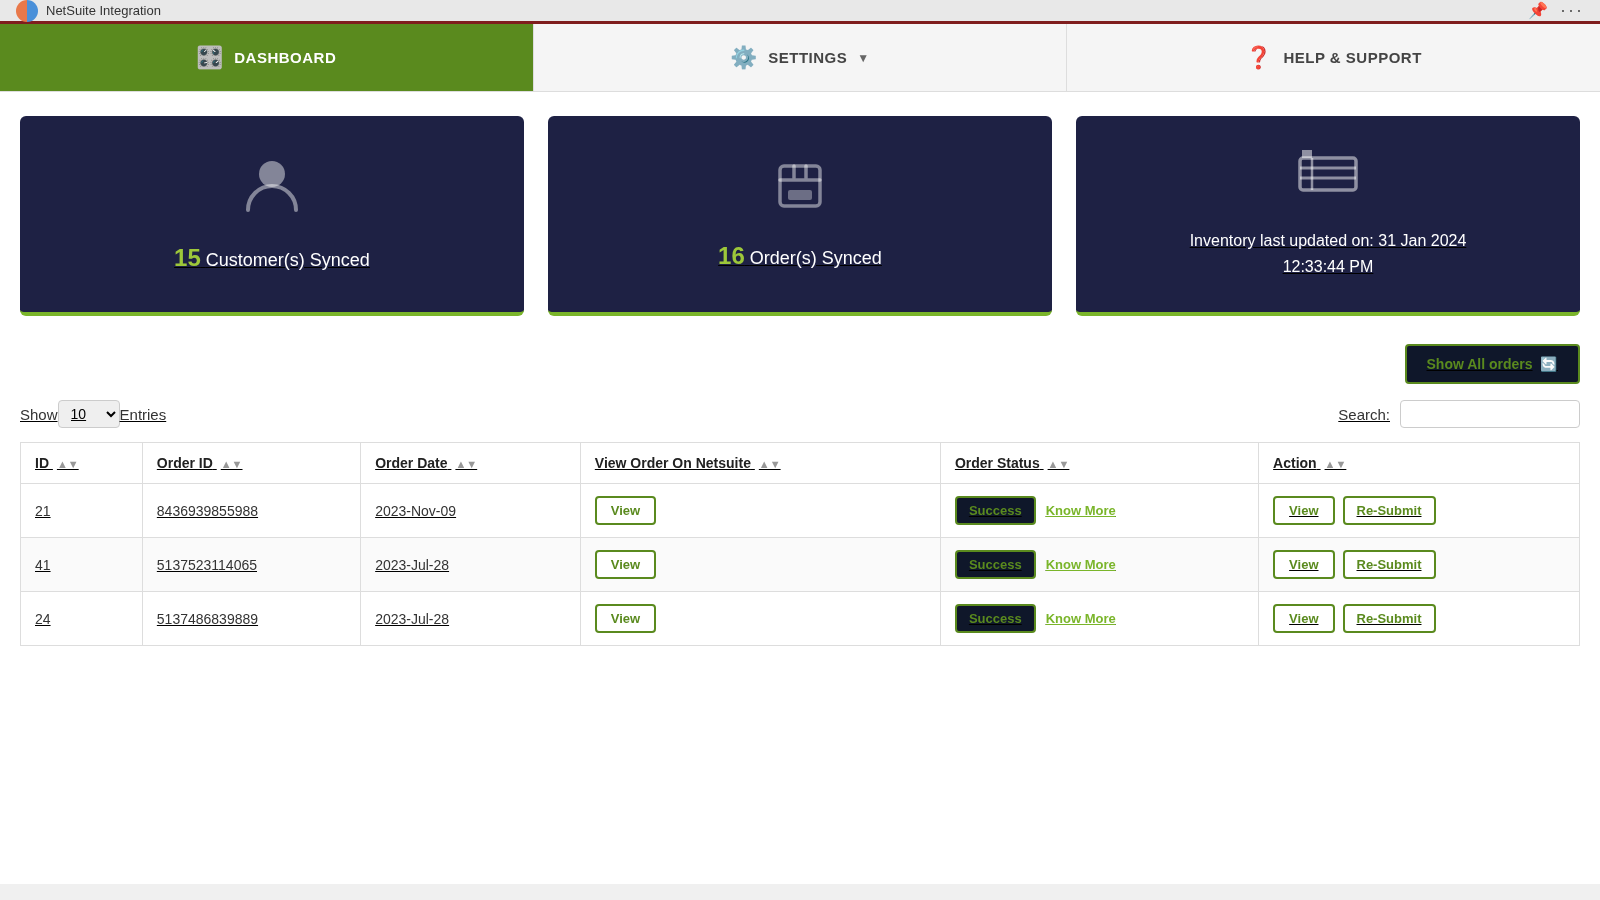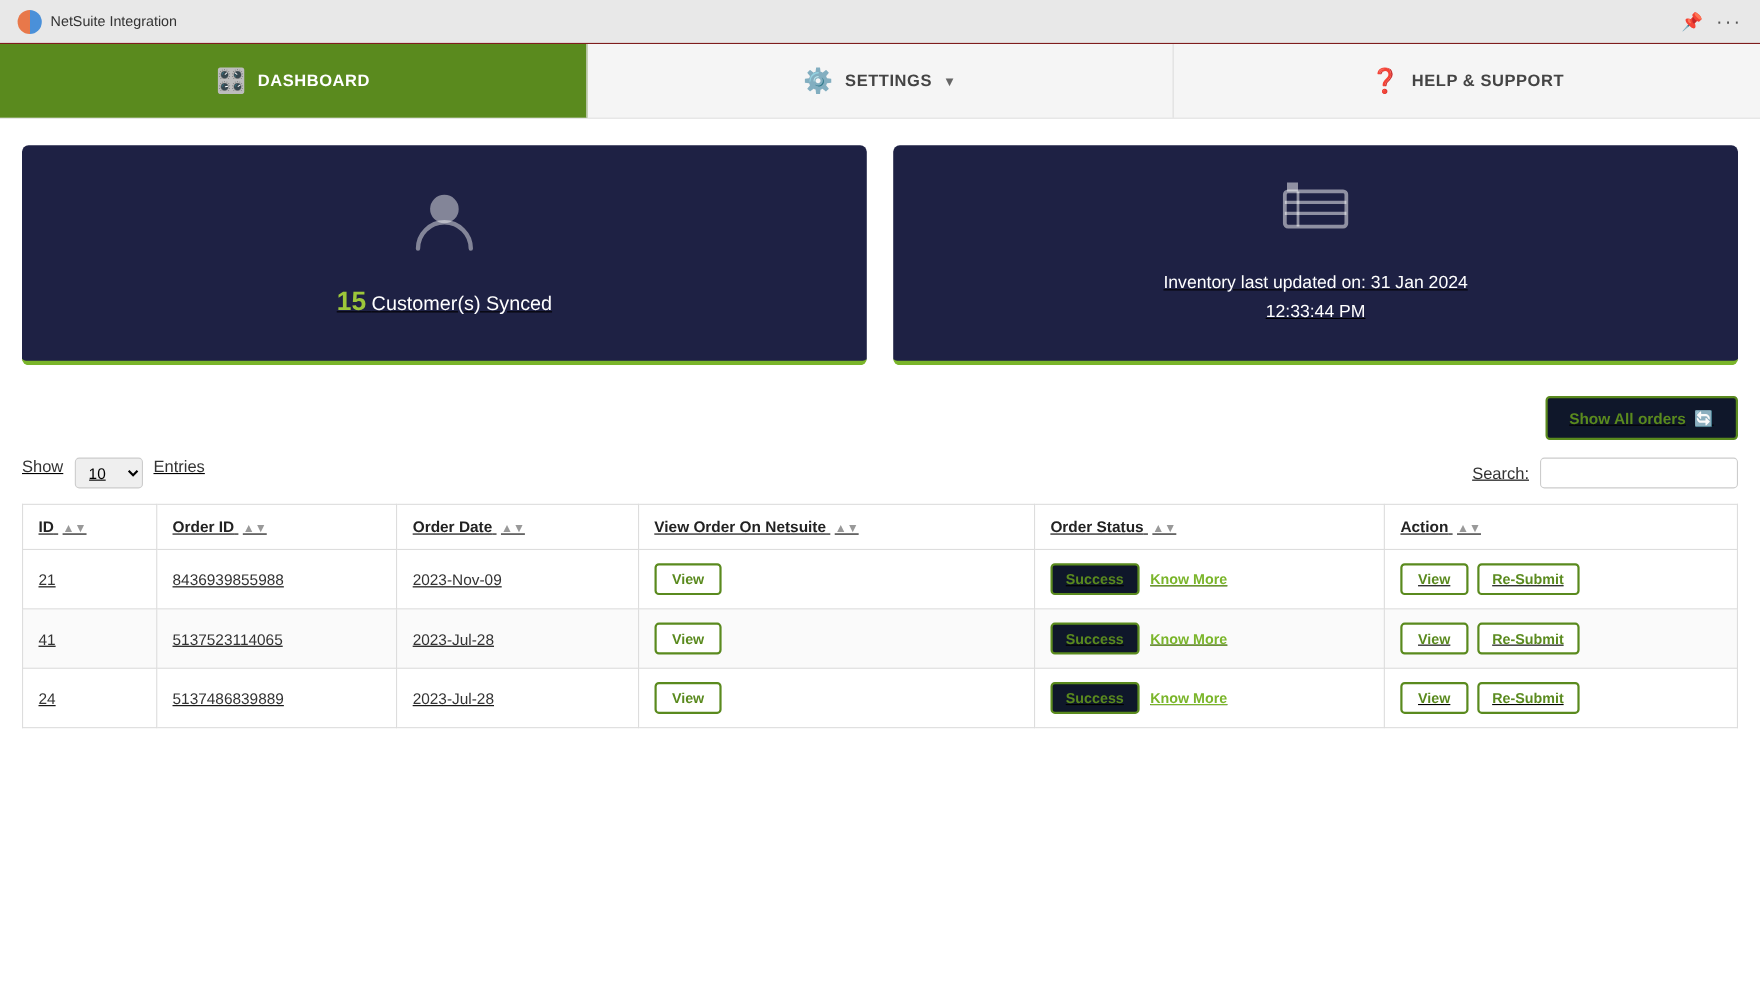--- a/index.html
+++ b/index.html
@@ -1,26 +1,26 @@
 <!DOCTYPE html>
 <html><head>
   <meta charset="utf-8">
   <style>
     * { box-sizing: border-box; margin: 0; padding: 0; }
     body { font-family: -apple-system, BlinkMacSystemFont, 'Segoe UI', Arial, sans-serif; background: #f0f0f0; }
 
     
     .top-bar {
       background: #e8e8e8;
-      height: 40px;
+      height: 24px;
       display: flex;
       align-items: center;
       justify-content: space-between;
       padding: 0 16px;
-      border-bottom: 1px solid #7f1d1d;
+      border-bottom: 3px solid #7f1d1d;
     }
     .top-bar-left { display: flex; align-items: center; gap: 8px; }
     .top-bar-logo { width: 22px; height: 22px; background: conic-gradient(#4a90d9 0deg 180deg, #e8784a 180deg 360deg); border-radius: 50%; }
     .top-bar-title { font-size: 13px; color: #333; font-weight: 500; }
     .top-bar-right { display: flex; align-items: center; gap: 12px; }
     .top-bar-pin { font-size: 16px; color: #555; }
     .top-bar-dots { font-size: 18px; color: #555; letter-spacing: 2px; }
 
     
     .main-nav {
@@ -96,21 +96,21 @@
       gap: 8px;
     }
 
     
     .table-controls {
       display: flex;
       align-items: center;
       justify-content: space-between;
       margin-bottom: 14px;
     }
-    .entries-left { display: flex; align-items: flex-start; gap: 10px; font-size: 15px; color: #333; }
+    .entries-left { display: flex; align-items: center; font-size: 15px; color: #333; }
     .entries-select {
       border: 1px solid #ccc;
       padding: 4px 8px;
       font-size: 14px;
       border-radius: 4px;
       cursor: pointer;
     }
     .search-right { display: flex; align-items: center; gap: 10px; font-size: 15px; color: #333; }
     .search-input {
       border: 1px solid #ccc;
@@ -231,20 +231,33 @@
           <circle cx="28" cy="18" r="13" fill="rgba(255,255,255,0.45)"></circle>
           <path d="M4 54c0-13.255 10.745-24 24-24s24 10.745 24 24" stroke="rgba(255,255,255,0.45)" stroke-width="4" fill="none" stroke-linecap="round"></path>
         </svg>
       </div>
       <div class="card-text">
         <span class="card-number">15</span>
         <span>Customer(s) Synced</span>
       </div>
     </div>
 
+    <div class="card">
+      <div class="card-icon">
+        <svg width="56" height="56" viewBox="0 0 56 56" fill="none">
+          <rect x="8" y="8" width="40" height="40" rx="4" stroke="rgba(255,255,255,0.45)" stroke-width="3.5" fill="none"></rect>
+          <path d="M8 22h40M22 8v12M34 8v12" stroke="rgba(255,255,255,0.45)" stroke-width="3.5" stroke-linecap="round"></path>
+          <rect x="16" y="32" width="24" height="10" rx="2" fill="rgba(255,255,255,0.35)"></rect>
+        </svg>
+      </div>
+      <div class="card-text">
+        <span class="card-number">16</span>
+        <span>Order(s) Synced</span>
+      </div>
+    </div>
 
     <div class="card">
       <div class="card-icon">
         <svg width="60" height="52" viewBox="0 0 60 52" fill="none">
           <rect x="2" y="10" width="56" height="32" rx="3" stroke="rgba(255,255,255,0.5)" stroke-width="3.5" fill="none"></rect>
           <line x1="2" y1="20" x2="58" y2="20" stroke="rgba(255,255,255,0.5)" stroke-width="3"></line>
           <line x1="2" y1="30" x2="58" y2="30" stroke="rgba(255,255,255,0.5)" stroke-width="3"></line>
           <line x1="14" y1="10" x2="14" y2="42" stroke="rgba(255,255,255,0.5)" stroke-width="2.5"></line>
           <polygon points="4,10 14,10 14,2 4,2" fill="rgba(255,255,255,0.5)"></polygon>
         </svg>

